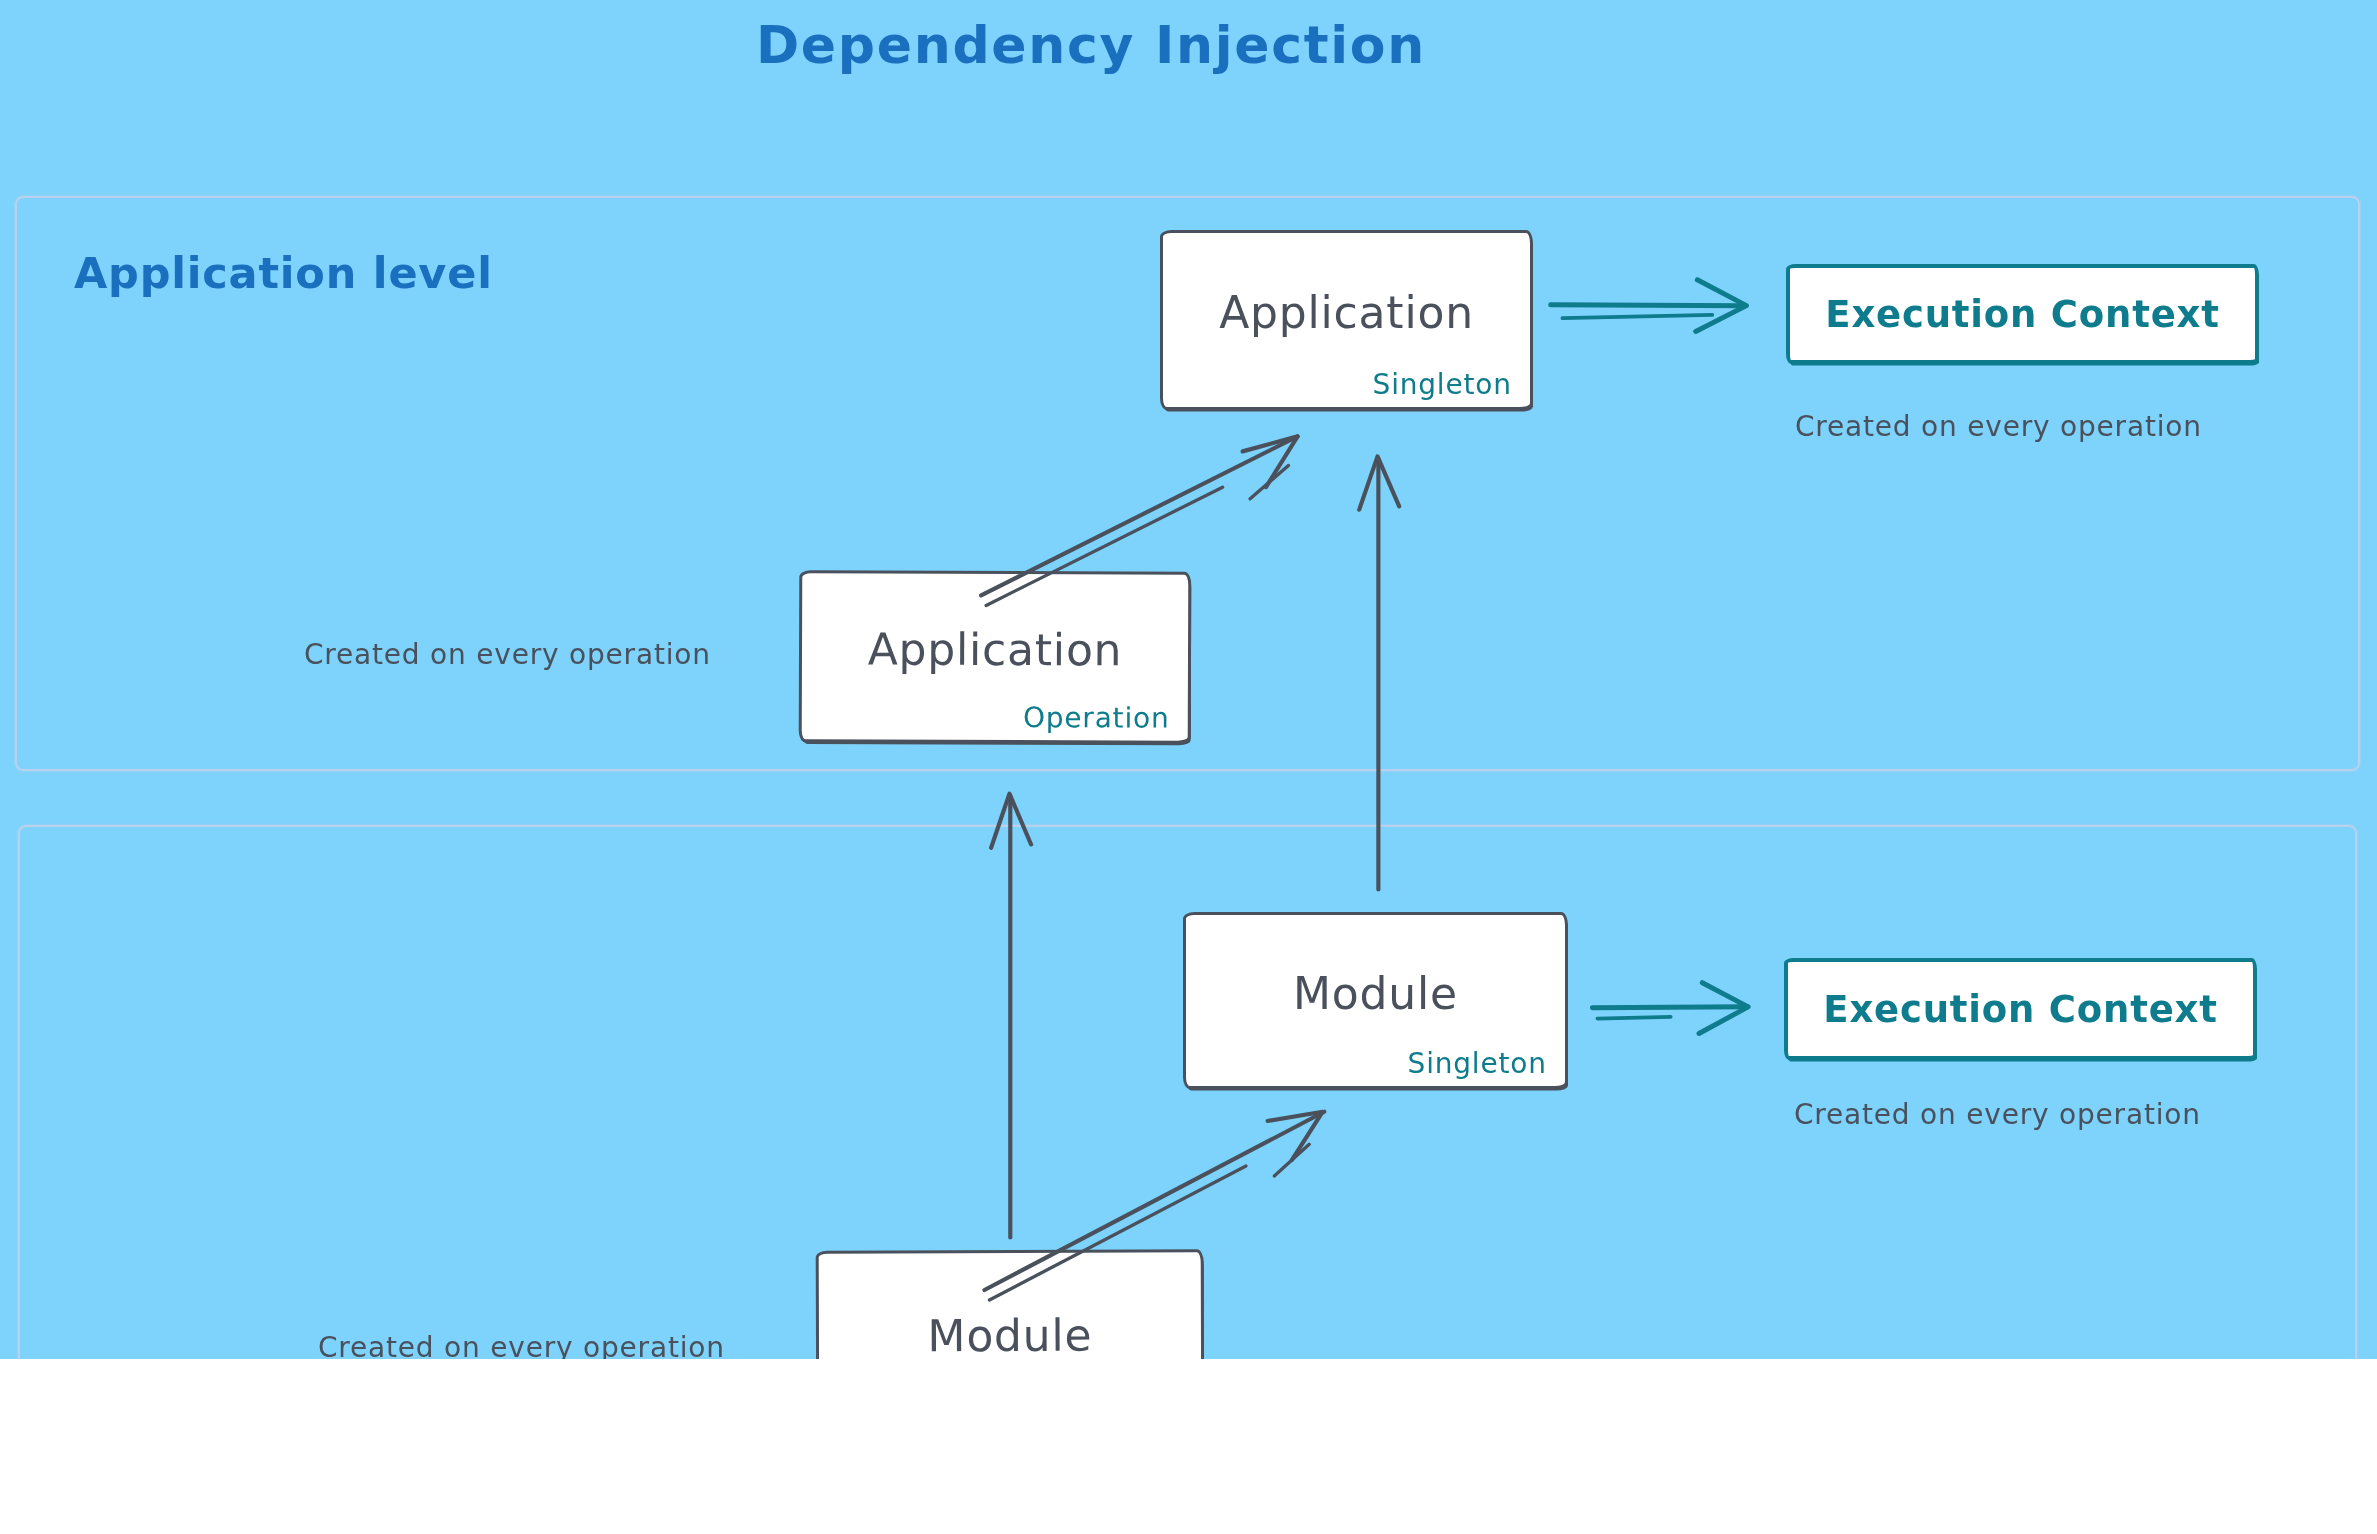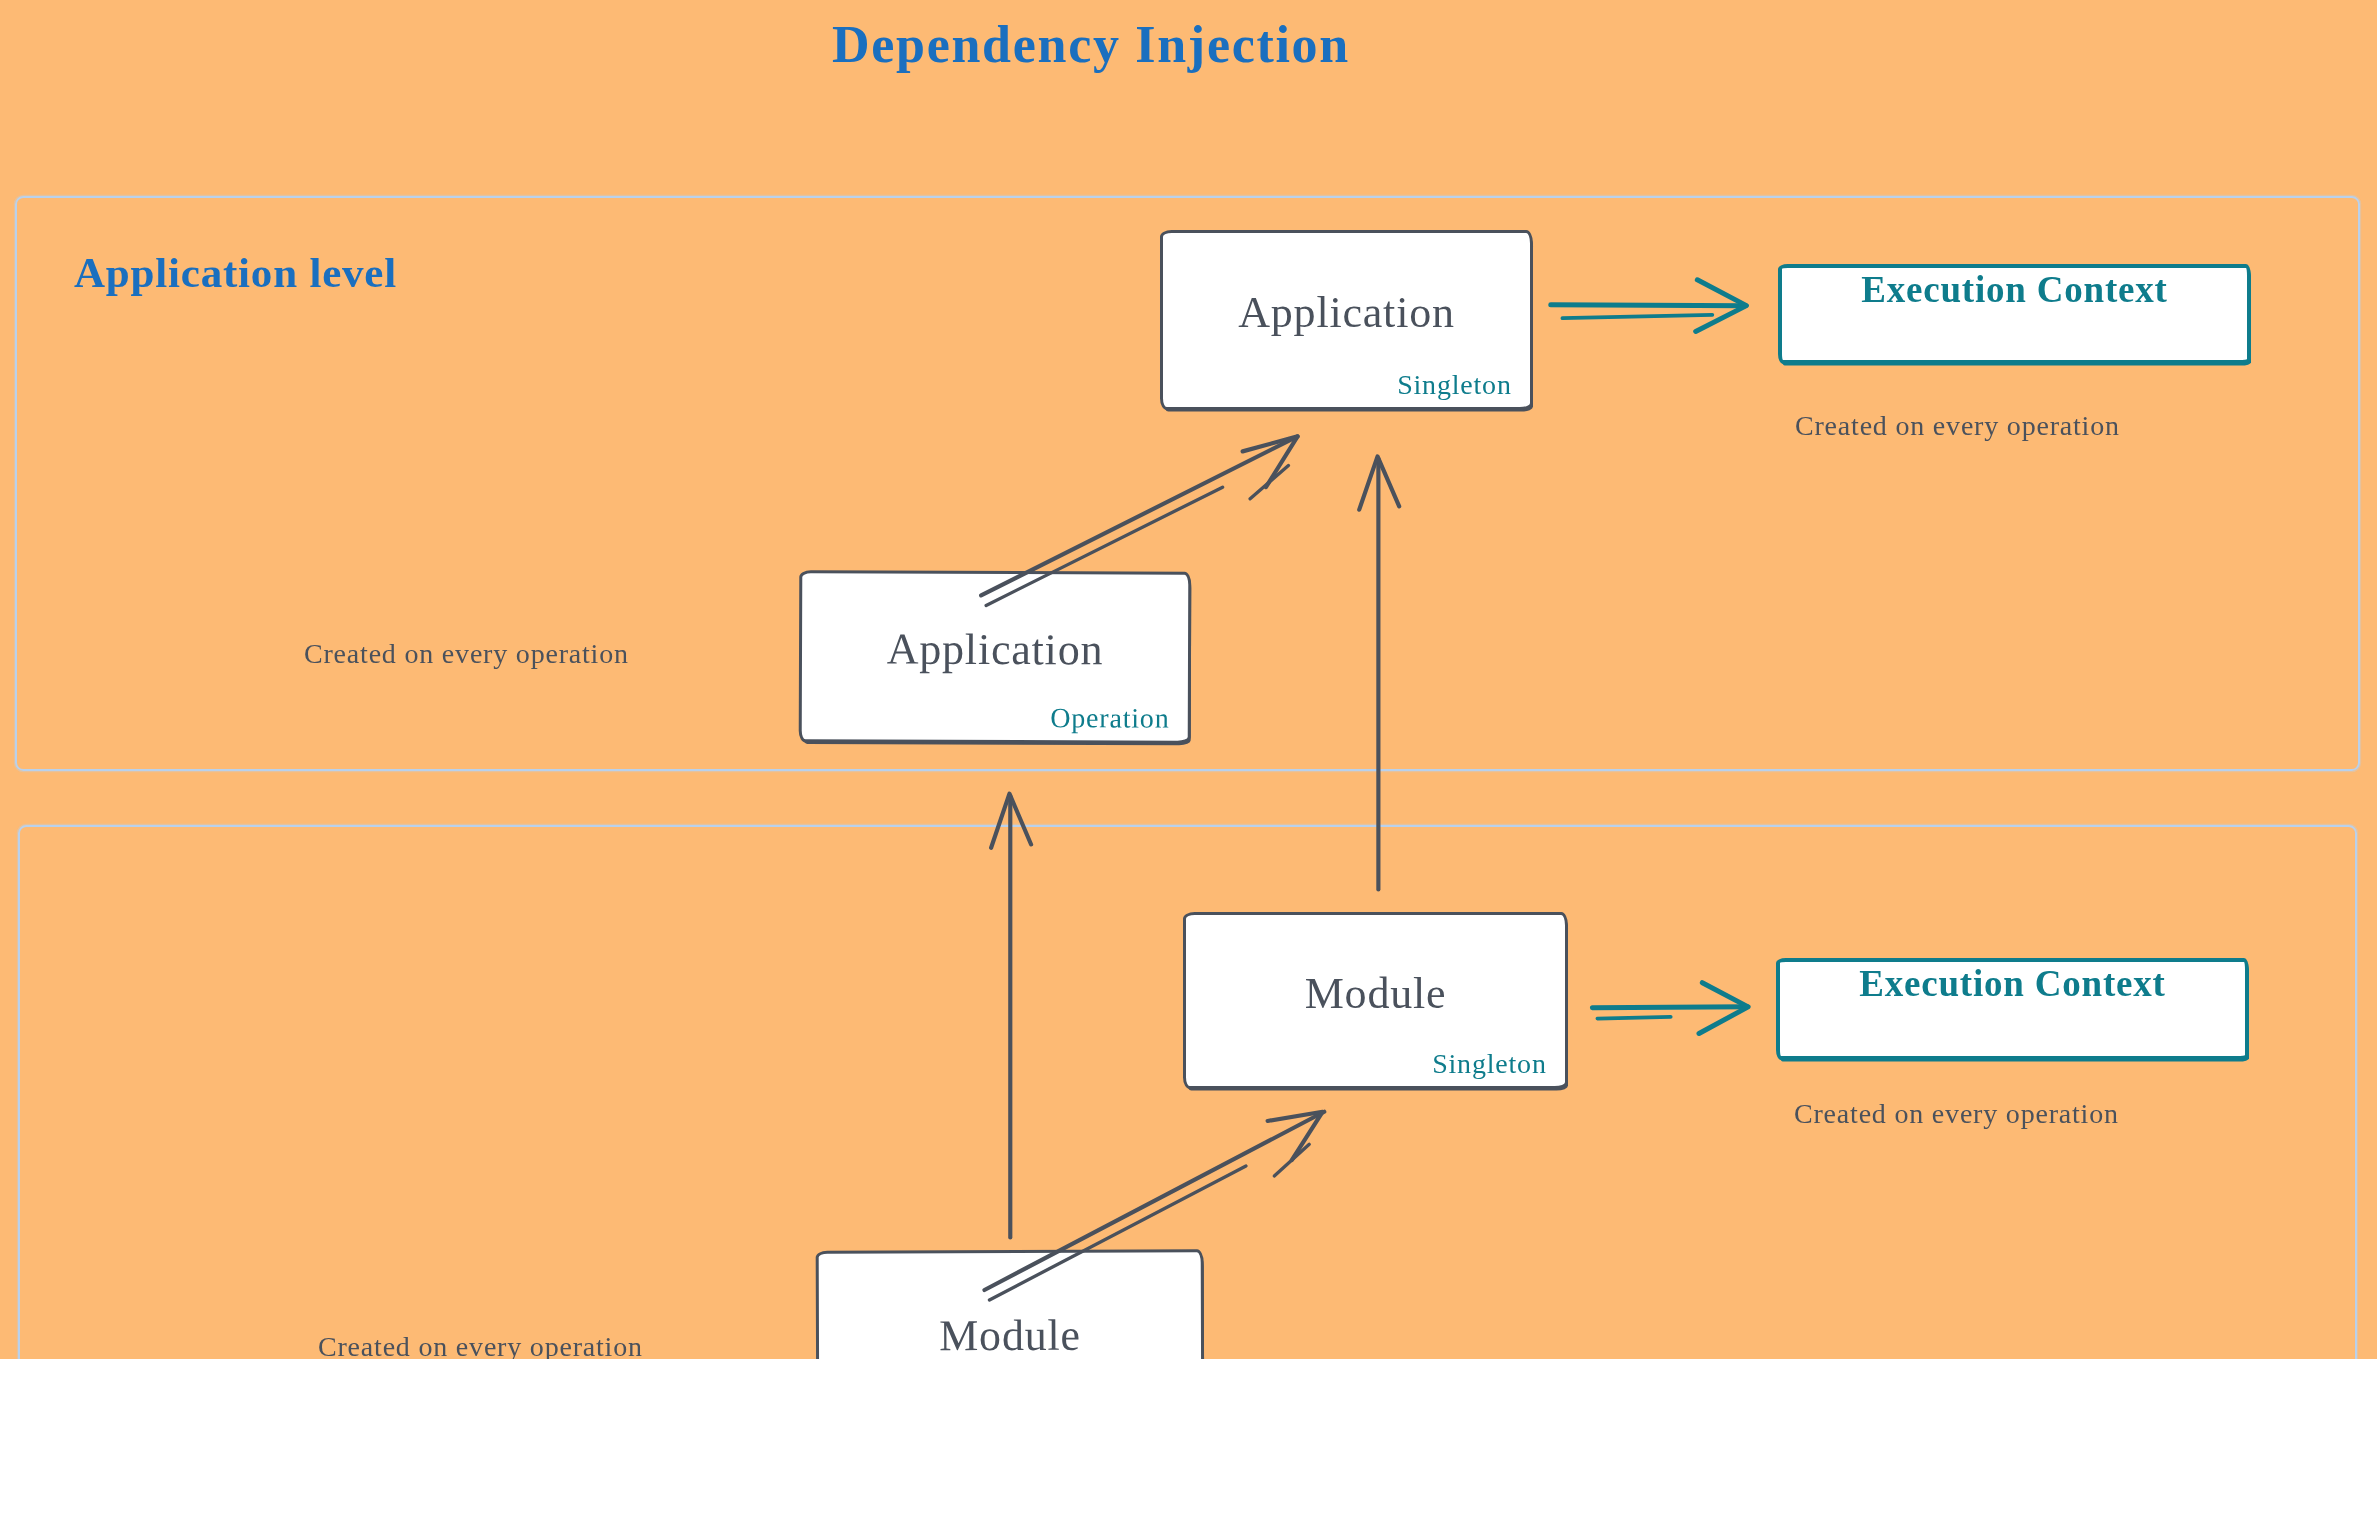--- a/index.html
+++ b/index.html
@@ -3,21 +3,21 @@
 <meta charset="utf-8">
 <style>
   :root{
     --blue:#1a6fbf;
     --ink:#4a515c;
     --teal:#0e7c8c;
     --frame:#b9d1ec;
   }
   *{box-sizing:border-box;}
   body{margin:0;background:#ffffff;font-family:"DejaVu Sans","Liberation Sans",sans-serif;}
-  .canvas{position:relative;width:2377px;height:1359px;background:#fdba74;overflow:hidden;font-family:Liberation Serif, serif;}
+  .canvas{position:relative;width:2377px;height:1359px;background:#7dd3fc;overflow:hidden;}
 
   .title{
     position:absolute;left:591px;top:15px;width:1000px;text-align:center;
     font-size:52px;font-weight:600;color:var(--blue);letter-spacing:1.7px;
   }
   .subtitle{
     position:absolute;left:591px;top:105px;width:1000px;text-align:center;
     font-size:28px;font-weight:500;color:var(--ink);letter-spacing:0.8px;
   }
 
@@ -51,22 +51,22 @@
   }
   #node-app-singleton{left:1160px;top:230px;width:373px;height:180px;}
   #node-app-operation{left:799px;top:571px;width:392px;height:172px;transform:rotate(.2deg);}
   #node-module-singleton{left:1183px;top:912px;width:385px;height:177px;}
   #node-module-operation{left:816px;top:1250px;width:388px;height:186px;transform:rotate(-.2deg);}
 
   .ecbox{
     position:absolute;background:#fff;border:4.6px solid var(--teal);
     border-radius:10px 5px 11.7px 5px / 5px 11.7px 5px 10px;
     box-shadow:1.7px 3.3px 0 -1.7px var(--teal);
-    display:flex;justify-content:center;
-    font-size:37px;font-weight:600;color:var(--teal);letter-spacing:0.8px;
+    display:flex;align-items:center;justify-content:center;
+    font-size:37px;font-weight:600;color:var(--teal);letter-spacing:0.8px;margin-left:8px;
   }
   #ec-app{left:1778px;top:264px;width:473px;height:100px;}
   #ec-module{left:1776px;top:958px;width:473px;height:102px;}
 
   .note{
     position:absolute;width:466px;text-align:left;
     font-size:28px;font-weight:500;color:var(--ink);letter-spacing:0.8px;
   }
   #note-ec-app{left:1795px;top:410px;}
   #note-ec-module{left:1794px;top:1098px;}

